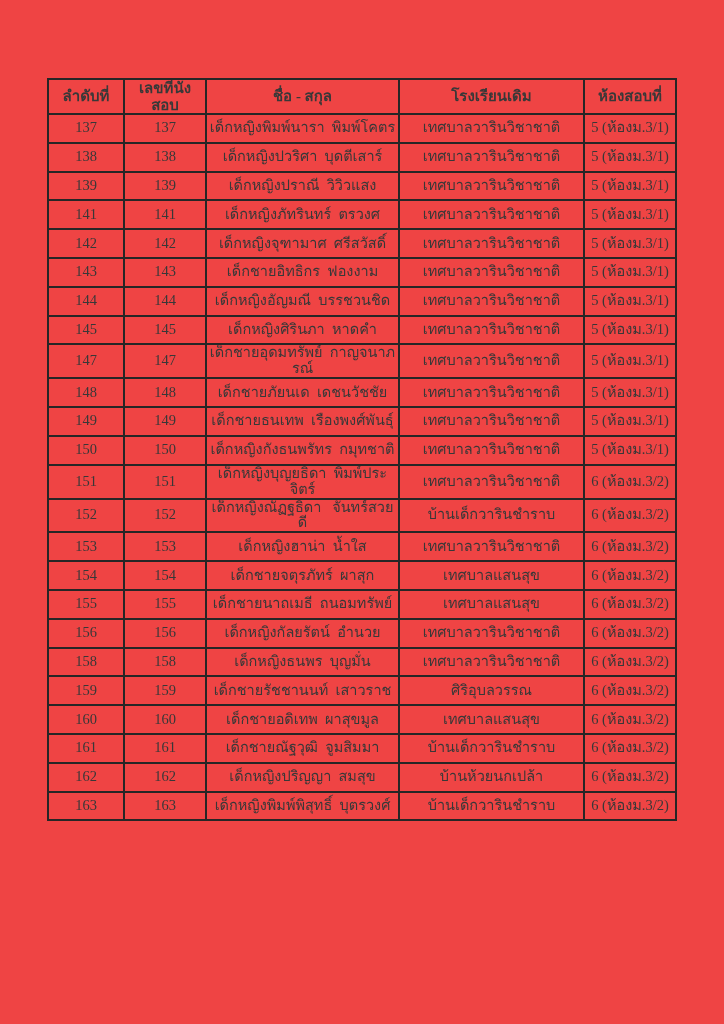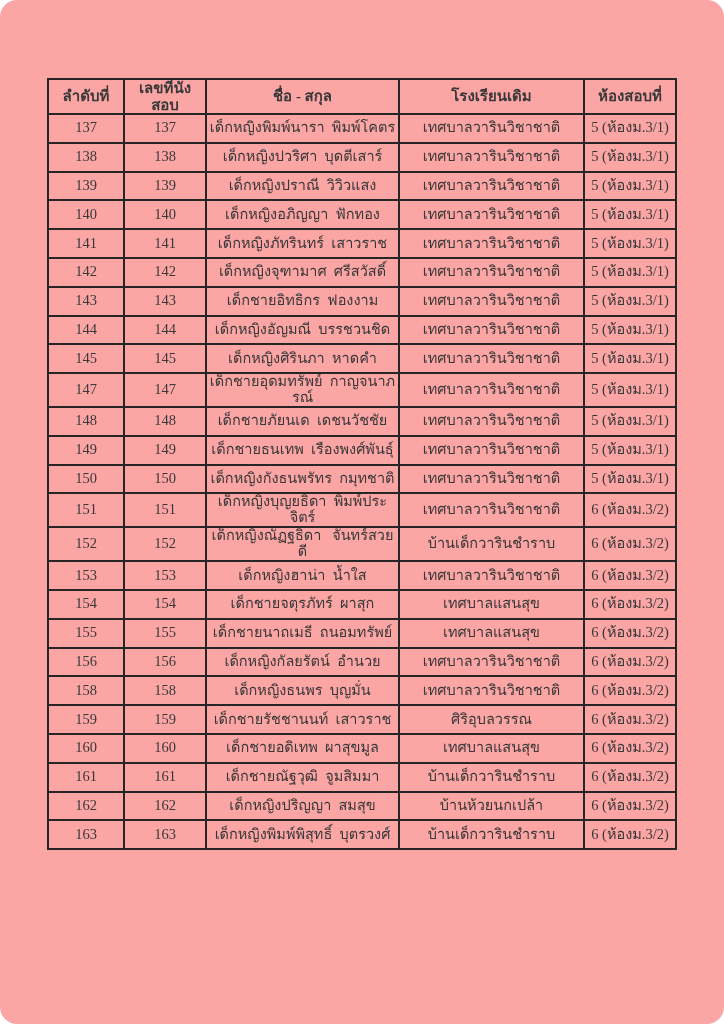--- a/index.html
+++ b/index.html
@@ -10,22 +10,21 @@
   body {
     width: 724px;
     height: 1024px;
     position: relative;
     font-family: "Liberation Serif", "DejaVu Sans", serif;
     color: #383838;
   }
   .doc-page {
     position: absolute;
     inset: 0;
-    background: #fca5a5;
-    border-radius: 17px;
+    background: #ef4444;
   }
   table.exam-table {
     position: absolute;
     left: 47px;
     top: 78px;
     width: 628px;
     border-collapse: collapse;
     table-layout: fixed;
   }
   table.exam-table th,
@@ -93,32 +92,25 @@
     </tr>
 
     <tr>
       <td class="cell-order">139</td>
       <td class="cell-seat">139</td>
       <td class="cell-name">เด็กหญิงปราณี  วิวิวแสง</td>
       <td class="cell-school">เทศบาลวารินวิชาชาติ</td>
       <td class="cell-room">5 (ห้องม.3/1)</td>
     </tr>
 
-    <tr>
-      <td class="cell-order">140</td>
-      <td class="cell-seat">140</td>
-      <td class="cell-name">เด็กหญิงอภิญญา  ฟักทอง</td>
-      <td class="cell-school">เทศบาลวารินวิชาชาติ</td>
-      <td class="cell-room">5 (ห้องม.3/1)</td>
-    </tr>
 
     <tr>
       <td class="cell-order">141</td>
       <td class="cell-seat">141</td>
-      <td class="cell-name">เด็กหญิงภัทรินทร์  เสาวราช</td>
+      <td class="cell-name">เด็กหญิงภัทรินทร์  ตรวงศ</td>
       <td class="cell-school">เทศบาลวารินวิชาชาติ</td>
       <td class="cell-room">5 (ห้องม.3/1)</td>
     </tr>
 
     <tr>
       <td class="cell-order">142</td>
       <td class="cell-seat">142</td>
       <td class="cell-name">เด็กหญิงจุฑามาศ  ศรีสวัสดิ์</td>
       <td class="cell-school">เทศบาลวารินวิชาชาติ</td>
       <td class="cell-room">5 (ห้องม.3/1)</td>

